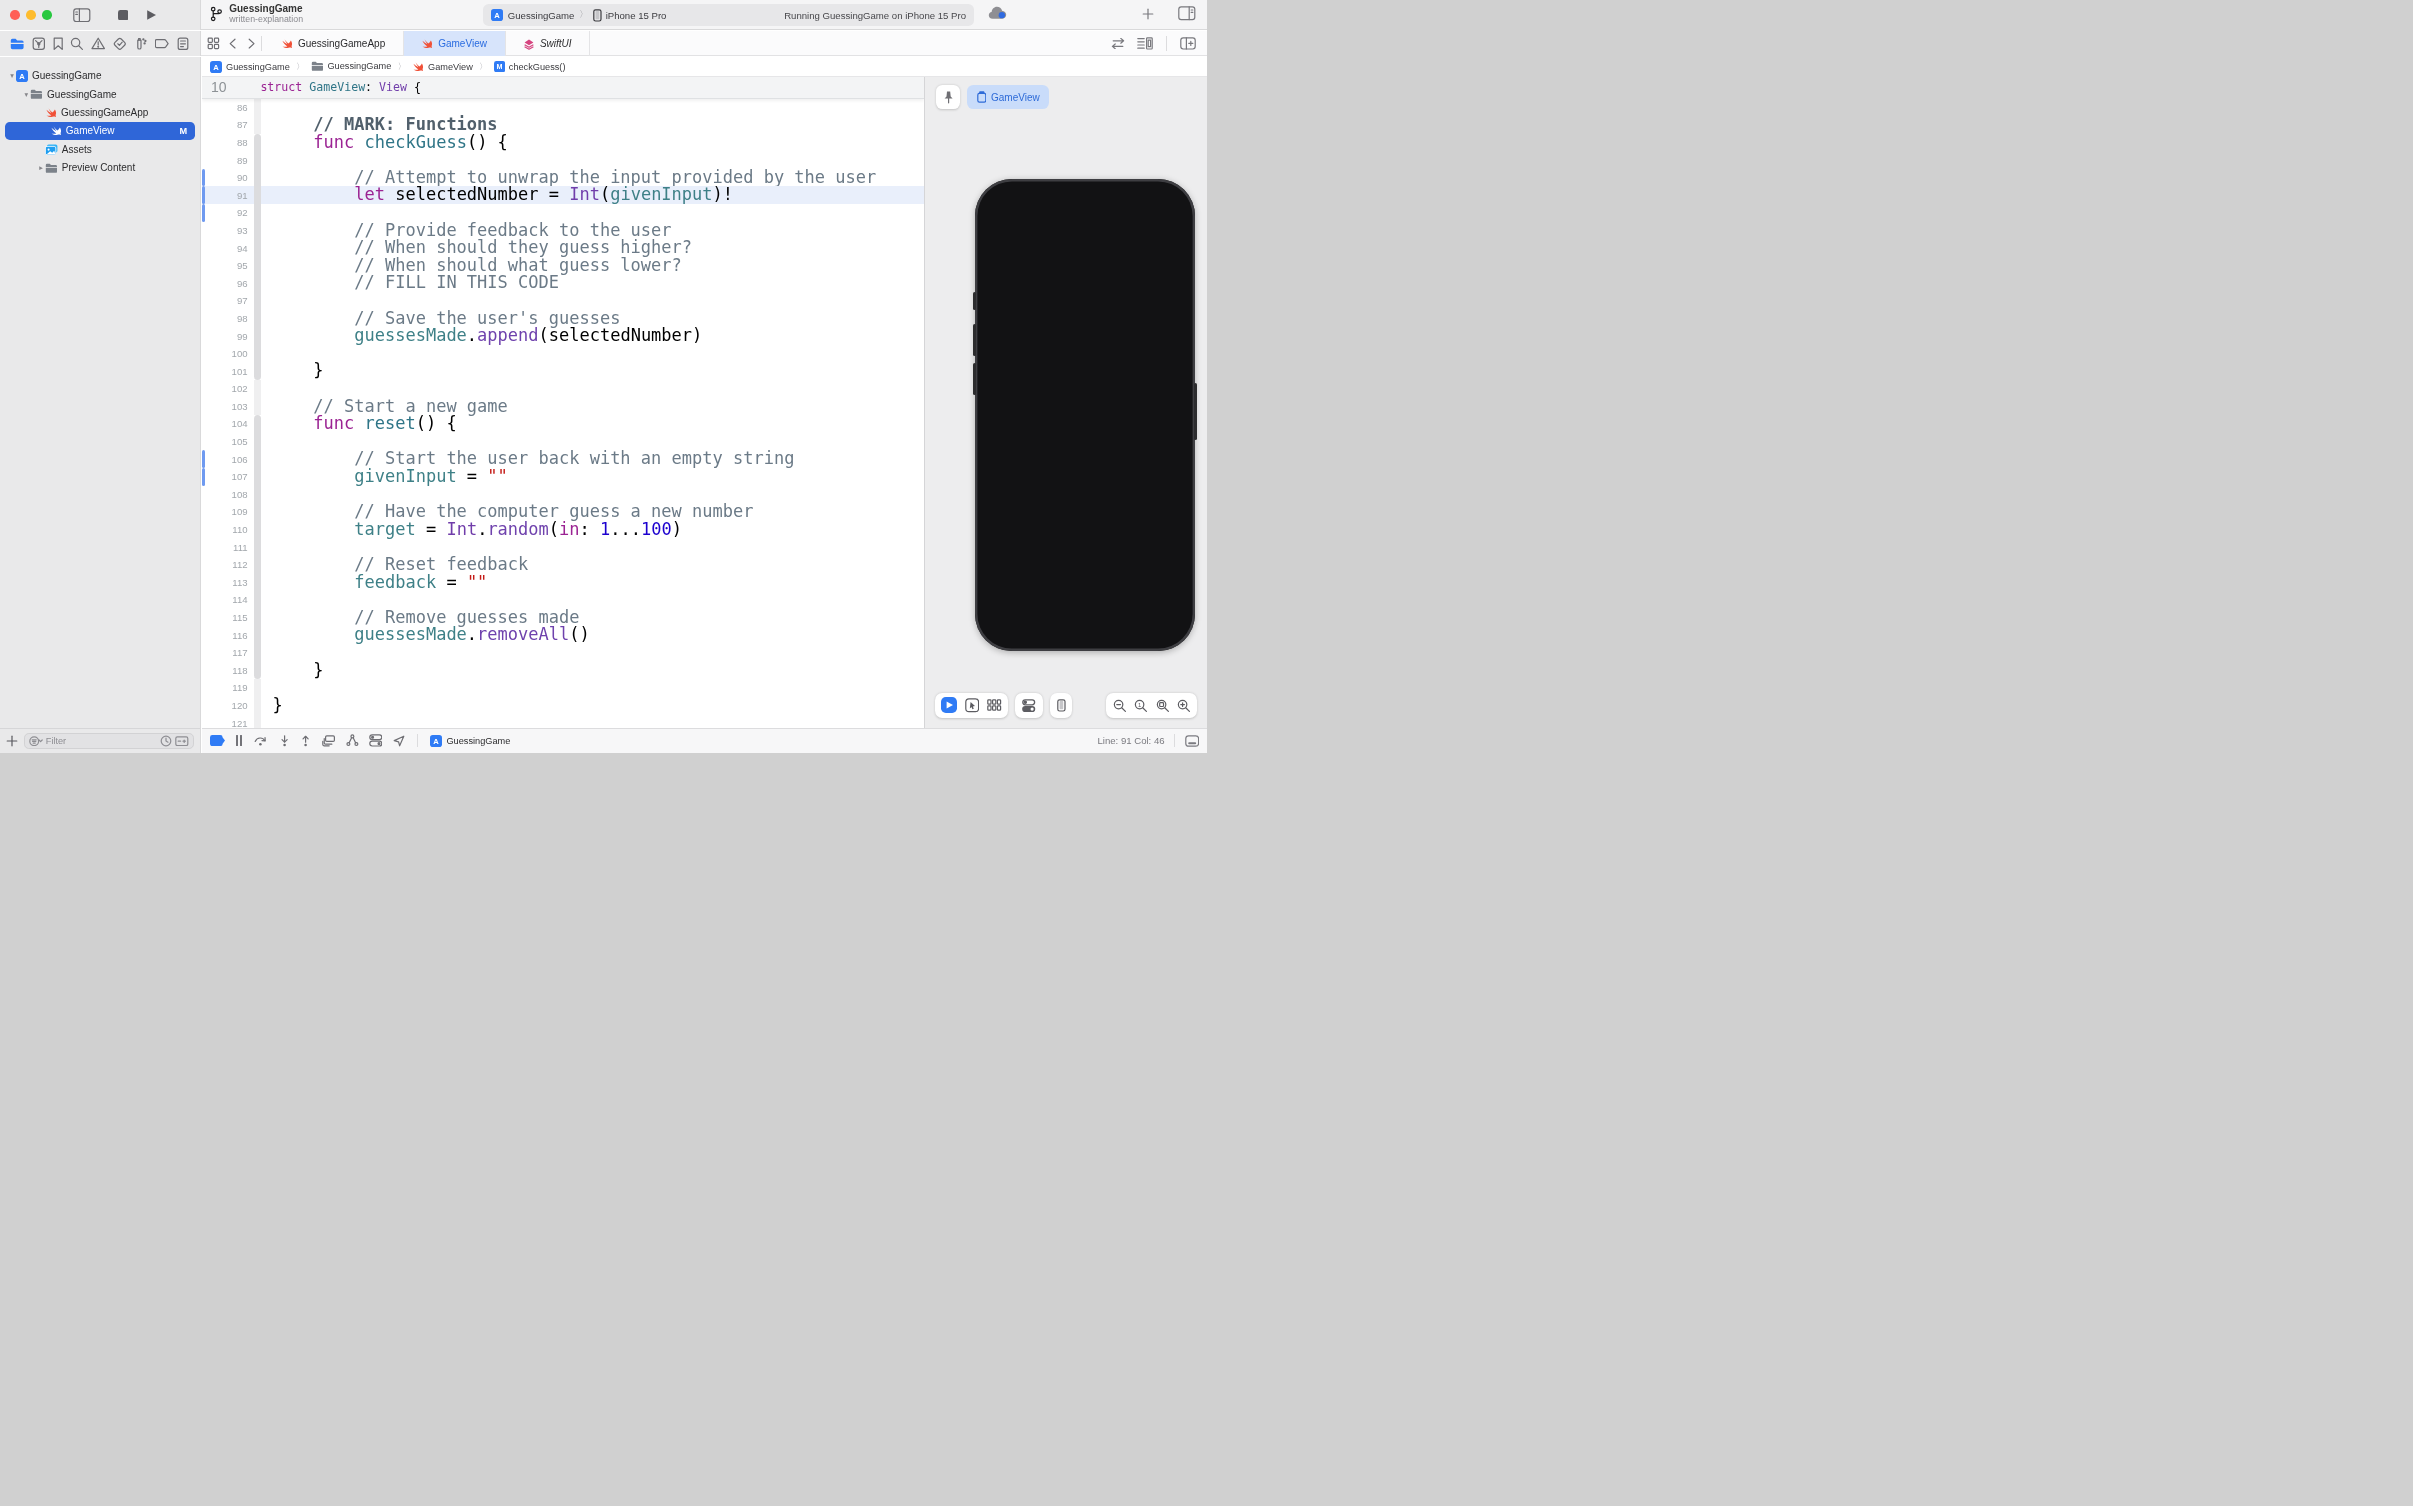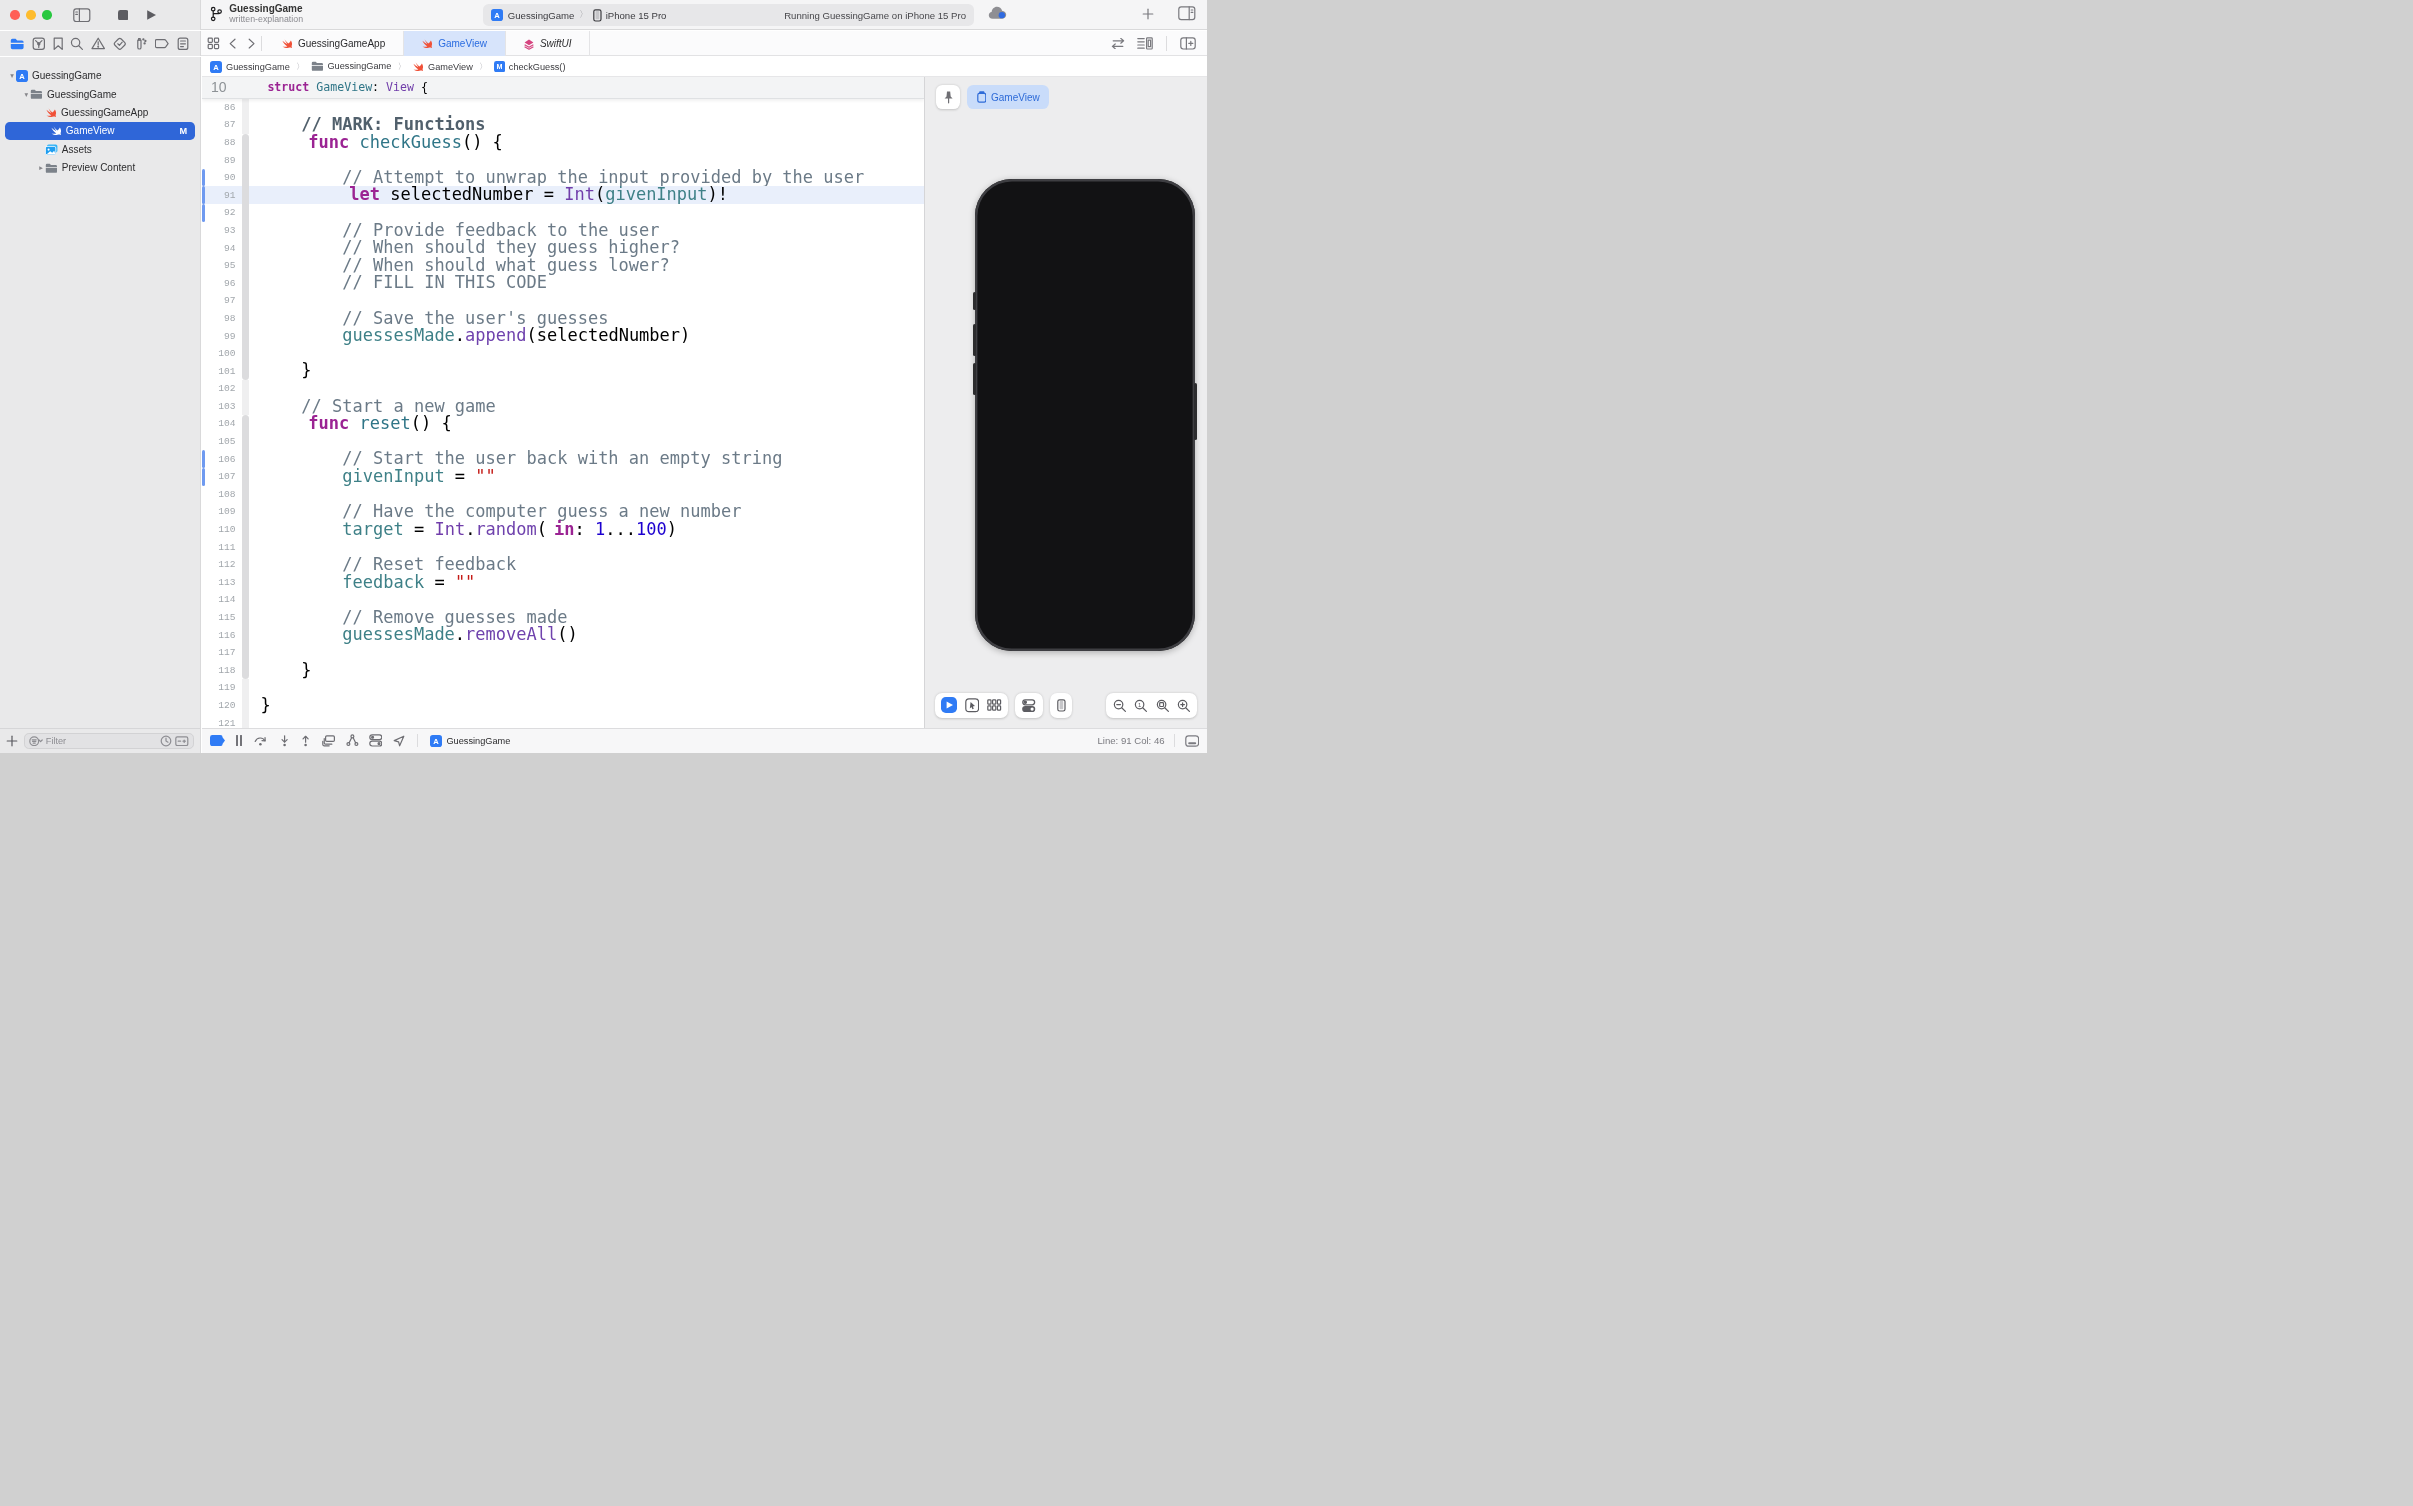--- a/index.html
+++ b/index.html
@@ -44,31 +44,31 @@
   .srow.sel .lbl{font-weight:500;}
   .badge-m{margin-left:auto;margin-right:8px;font-size:9.2px;font-weight:bold;color:#fff;}
   #filterbar{position:absolute;left:0;bottom:0;width:201px;height:25.5px;background:#e9e9ea;border-top:0.8px solid #d6d6d8;border-right:0.8px solid #d9d9da;display:flex;align-items:center;padding:0 6.4px;gap:5.6px;}
   #filterfield{flex:1;height:16px;background:#e2e2e4;border:0.8px solid #d2d2d4;border-radius:4.8px;display:flex;align-items:center;gap:3.2px;padding:0 4px;color:#8e8e93;}
   #filterfield .ph{font-size:9.2px;flex:1;}
   #plusbtn{color:#59595e;font-size:12.8px;}
   
   #editor{position:absolute;left:202px;top:77px;width:722px;bottom:25.5px;background:#fff;overflow:hidden;}
   .cl{position:relative;display:flex;height:17.6px;align-items:center;}
   .cl .bar{position:absolute;left:0;top:0;width:3.2px;height:17.6px;background:#6f9af0;border-radius:1.6px;}
-  .cl .num{width:40px;text-align:right;padding-right:6.4px;font-family:Liberation Mono, monospace;font-size:9.6px;color:#a2a7ac;flex:none;padding-left:16px;}
+  .cl .num{width:52px;text-align:right;padding-right:6.4px;font-family:Liberation Sans, sans-serif;font-size:9.6px;color:#a2a7ac;flex:none;padding-left:16px;}
   .cl .ribbon{width:7.2px;height:17.6px;background:#efeff0;flex:none;}
   .cl .ribbon.dark{background:#dcdcde;}
   .cl .ribbon.cap-t{border-radius:4px 4px 0 0;}
   .cl .ribbon.cap-b{border-radius:0 0 4px 4px;}
   .cl pre{margin:0 0 0 11.2px;font-family:"DejaVu Sans Mono",monospace;font-size:17px;line-height:17.6px;white-space:pre;}
   .cl.hl{background:#e9effb;align-items:center;}
   #sticky{height:21.5px;background:#f3f4f5;border-bottom:0.8px solid #dfe1e3;box-shadow:0 1.6px 3.2px rgba(0,0,0,.06);display:flex;align-items:center;position:relative;z-index:3;}
   #sticky .num{width:40px;text-align:center;padding-right:6.4px;font-family:Liberation Sans, sans-serif;font-size:14px;color:#8d9296;}
   #sticky pre{margin:0 0 0 18.4px;font-family:"DejaVu Sans Mono",monospace;font-size:11.6px;white-space:pre;}
-  .tok-k{color:#9b2393;font-weight:bold;margin-left:7px;}
+  .tok-k{color:#9b2393;font-weight:normal;}
   .tok-c{color:#6b7a87;}
   .tok-cb{color:#51606c;font-weight:bold;}
   .tok-d{color:#2f7587;}
   .tok-p{color:#3e8087;}
   .tok-t{color:#703daa;}
   .tok-m{color:#6f42ad;}
   .tok-n{color:#1c00cf;}
   .tok-s{color:#c41a16;}
   .tok-x{color:#000;}
   

